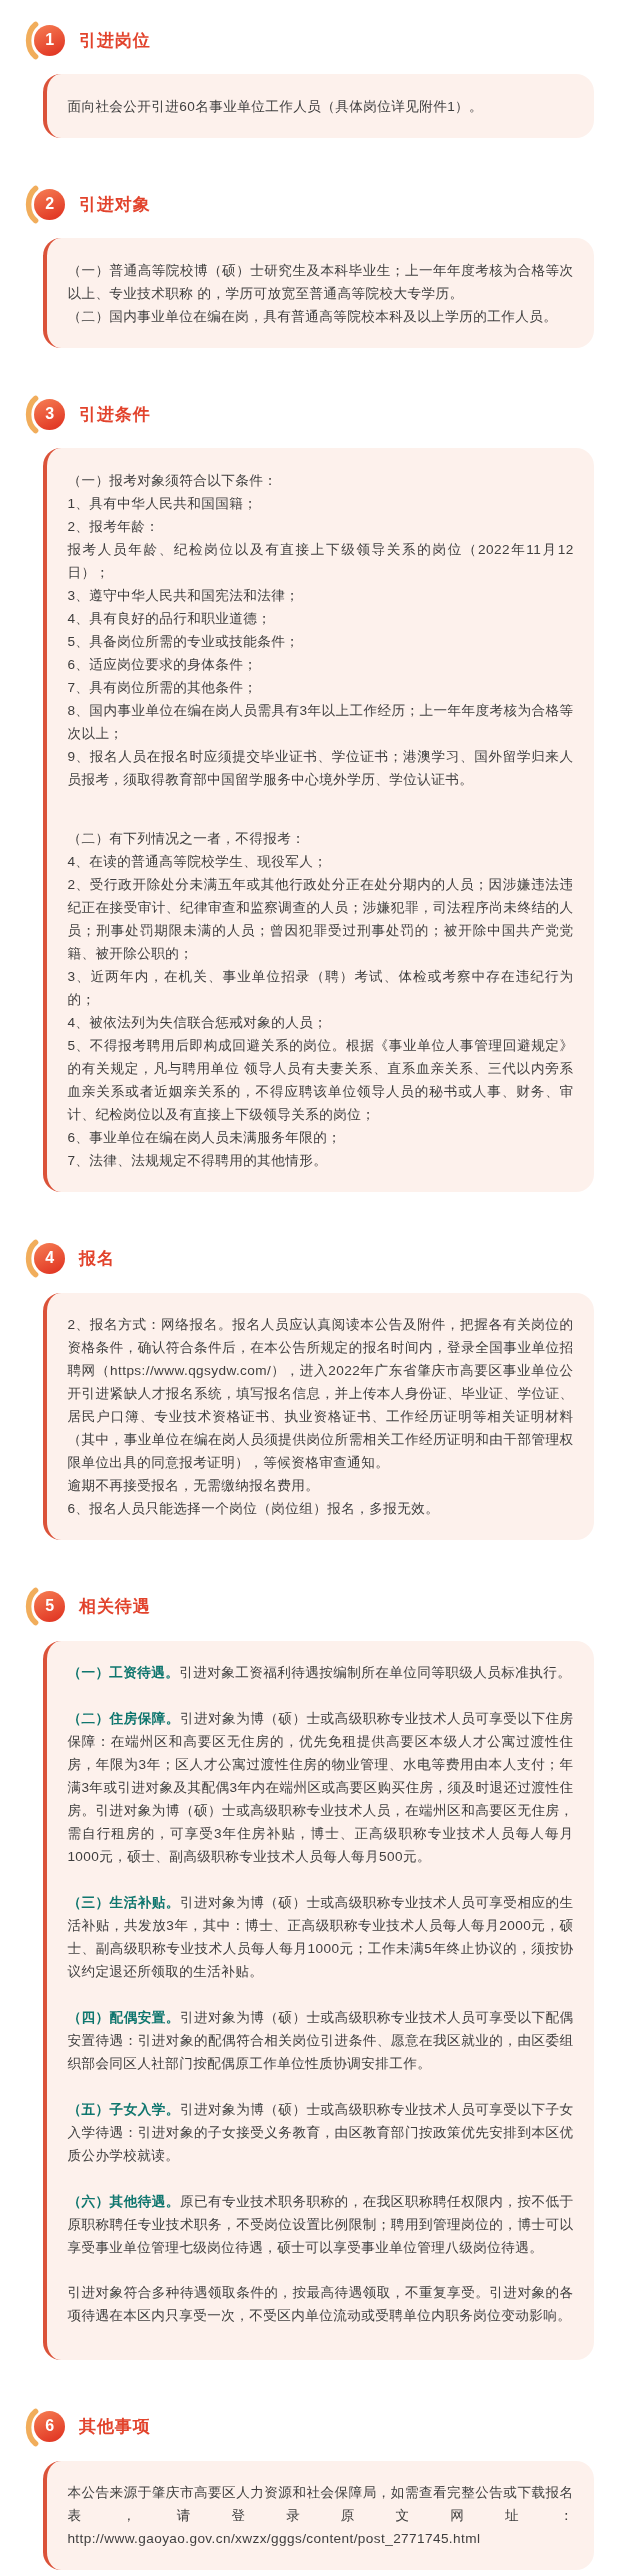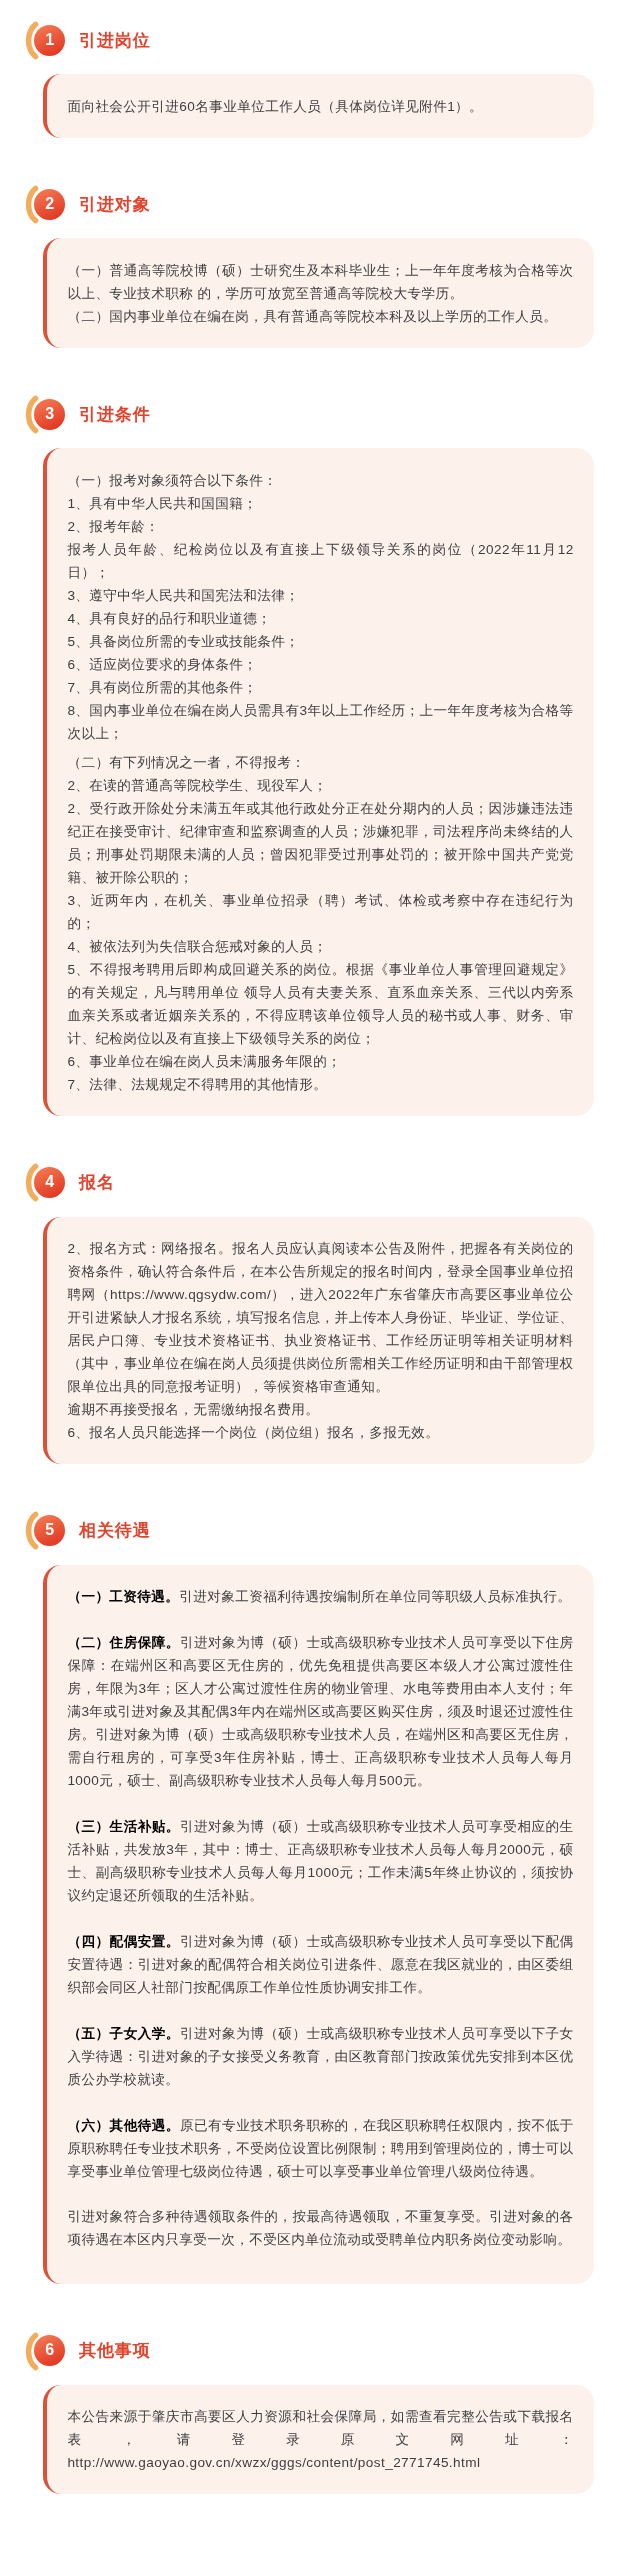--- a/index.html
+++ b/index.html
@@ -39,24 +39,24 @@
     border-radius:18px;
   }
   .box p{
     margin:0;
     font-size:13.6px;line-height:23px;
     text-align:justify;
     letter-spacing:0.4px;
     color:#3e3e3e;
     word-break:break-word;
   }
-  .box p.gap-above{margin-top:6px;}
+  .box p.gap-above{margin-top:36px;}
   .box p.blk{margin-bottom:23px;}
   .box p.blk:last-child{margin-bottom:12px;font-family:Liberation Mono, monospace;}
-  .box b{color:#000000;font-weight:bold;}
+  .box b{color:#0f766e;font-weight:bold;}
 </style>
 </head>
 <body>
 
 <div class="page">
 
   <div class="section">
     <div class="sec-header">
       <span class="badge-wrap">
         <svg class="arc" viewBox="0 0 20 46">
@@ -101,22 +101,23 @@
       <p>（一）报考对象须符合以下条件：</p>
       <p>1、具有中华人民共和国国籍；</p>
       <p>2、报考年龄：</p>
       <p>报考人员年龄、纪检岗位以及有直接上下级领导关系的岗位（2022年11月12日）；</p>
       <p>3、遵守中华人民共和国宪法和法律；</p>
       <p>4、具有良好的品行和职业道德；</p>
       <p>5、具备岗位所需的专业或技能条件；</p>
       <p>6、适应岗位要求的身体条件；</p>
       <p>7、具有岗位所需的其他条件；</p>
       <p>8、国内事业单位在编在岗人员需具有3年以上工作经历；上一年年度考核为合格等次以上；</p>
+      <p>9、报名人员在报名时应须提交毕业证书、学位证书；港澳学习、国外留学归来人员报考，须取得教育部中国留学服务中心境外学历、学位认证书。</p>
       <p class="gap-above">（二）有下列情况之一者，不得报考：</p>
-      <p>2、在读的普通高等院校学生、现役军人；</p>
+      <p>4、在读的普通高等院校学生、现役军人；</p>
       <p>2、受行政开除处分未满五年或其他行政处分正在处分期内的人员；因涉嫌违法违纪正在接受审计、纪律审查和监察调查的人员；涉嫌犯罪，司法程序尚未终结的人员；刑事处罚期限未满的人员；曾因犯罪受过刑事处罚的；被开除中国共产党党籍、被开除公职的；</p>
       <p>3、近两年内，在机关、事业单位招录（聘）考试、体检或考察中存在违纪行为的；</p>
       <p>4、被依法列为失信联合惩戒对象的人员；</p>
       <p>5、不得报考聘用后即构成回避关系的岗位。根据《事业单位人事管理回避规定》的有关规定，凡与聘用单位 领导人员有夫妻关系、直系血亲关系、三代以内旁系血亲关系或者近姻亲关系的，不得应聘该单位领导人员的秘书或人事、财务、审计、纪检岗位以及有直接上下级领导关系的岗位；</p>
       <p>6、事业单位在编在岗人员未满服务年限的；</p>
       <p>7、法律、法规规定不得聘用的其他情形。</p>
     </div>
   </div>
 
   <div class="section">

